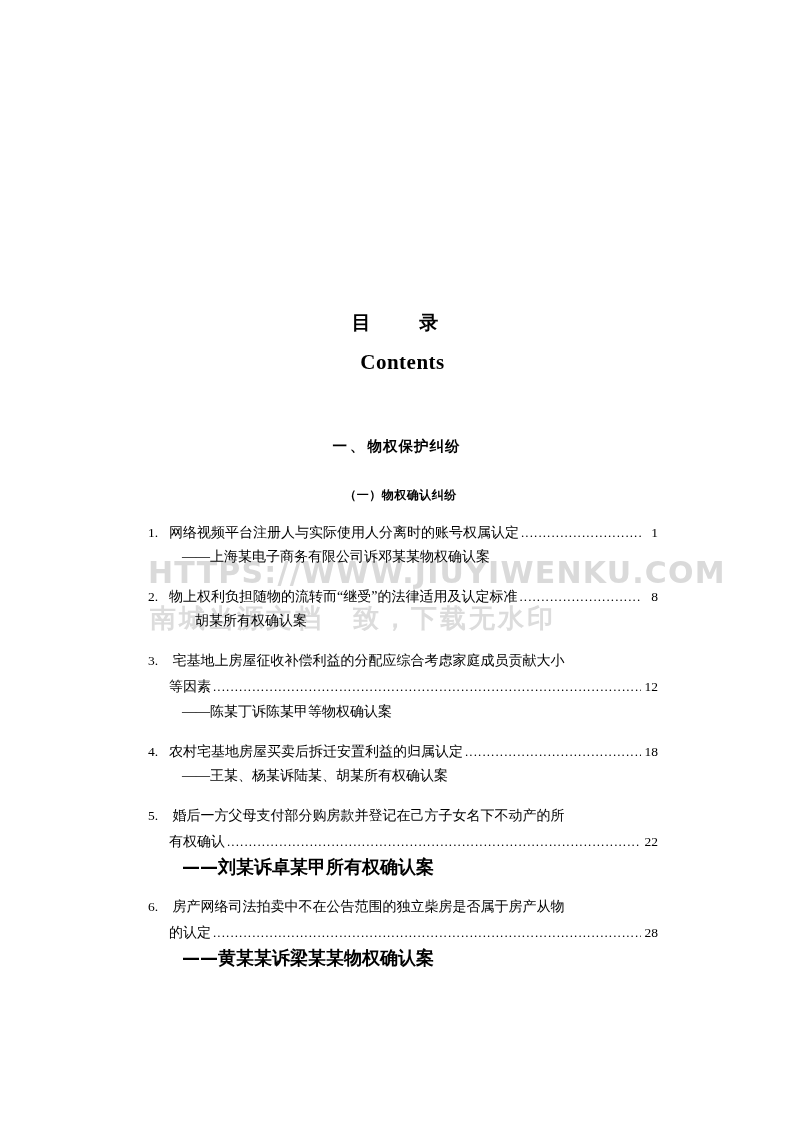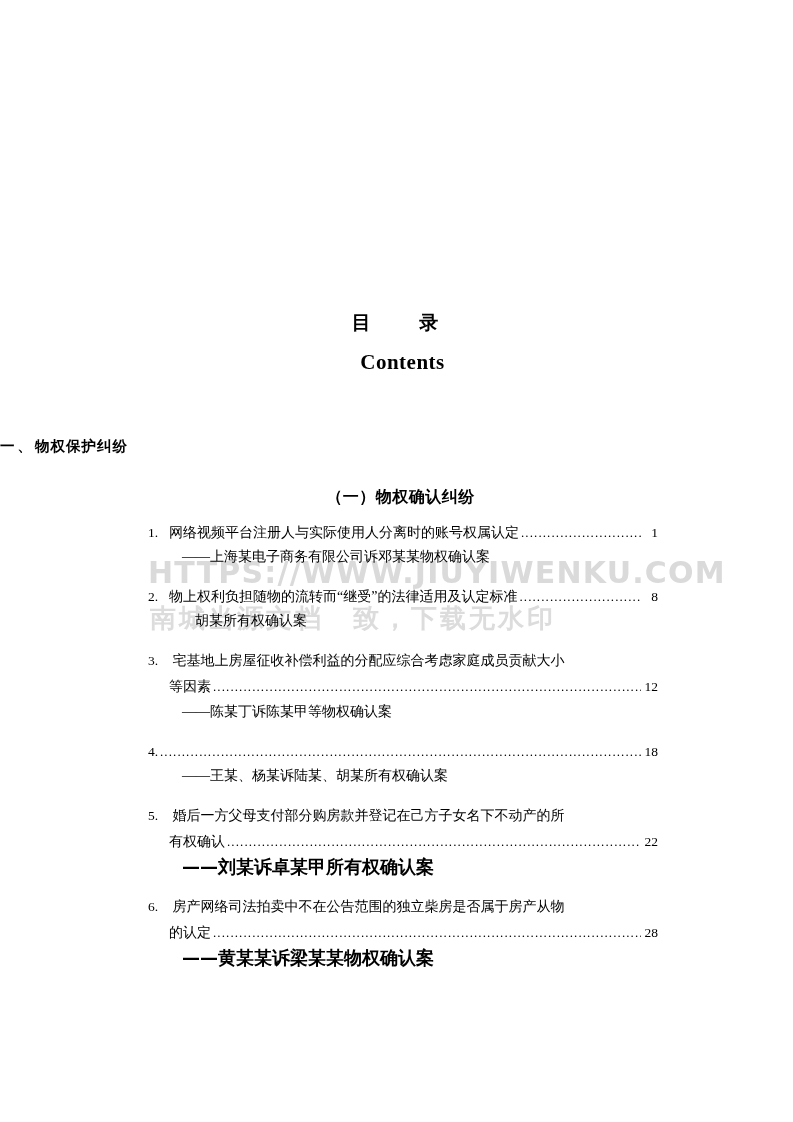--- a/index.html
+++ b/index.html
@@ -92,37 +92,37 @@
     font-size: 21px;
     margin: 14px 0 0 12px;
     letter-spacing: 0.5px;
   }
 
   .part-heading {
     position: absolute;
     left: 0;
     right: 0;
     top: 437px;
-    text-align: left;
+    text-align: center;
     font-family: "DejaVu Sans", "Liberation Sans", sans-serif;
     font-weight: 700;
     font-size: 14.5px;
     letter-spacing: 1px;
   }
   .part-heading .dunhao { margin: 0 2px; }
 
   .sub-heading {
     position: absolute;
     left: 8px;
     right: 0;
     top: 487px;
     text-align: center;
     font-family: "DejaVu Sans", "Liberation Sans", sans-serif;
     font-weight: 700;
-    font-size: 16px;
+    font-size: 12px;
     letter-spacing: 0.5px;
   }
 
   .toc {
     position: absolute;
     left: 135px;
     top: 520px;
     width: 523px;
   }
   .toc-entry { margin-bottom: 15px; }
@@ -248,20 +248,21 @@
           <span class="cont-text">等因素</span>
           <span class="leader">..........................................................................................................................</span>
           <span class="page-no">12</span>
         </div>
         <div class="entry-sub">——陈某丁诉陈某甲等物权确认案</div>
       </div>
 
       <div class="toc-entry">
         <div class="entry-line">
           <span class="entry-num">4.</span>
+          <span class="entry-title">农村宅基地房屋买卖后拆迁安置利益的归属认定</span>
           <span class="leader">..........................................................................................................................</span>
           <span class="page-no">18</span>
         </div>
         <div class="entry-sub">——王某、杨某诉陆某、胡某所有权确认案</div>
       </div>
 
       <div class="toc-entry">
         <div class="entry-plainline">
           <span class="entry-num" style="display:inline-block;margin-left:-34px;">5.</span>
           <span style="padding-left:11px;">婚后一方父母支付部分购房款并登记在己方子女名下不动产的所</span>

